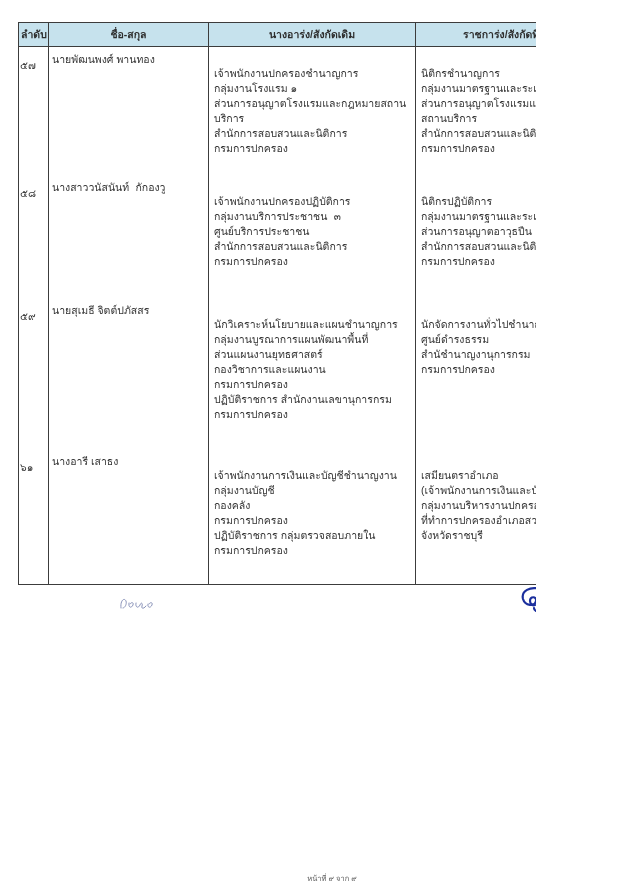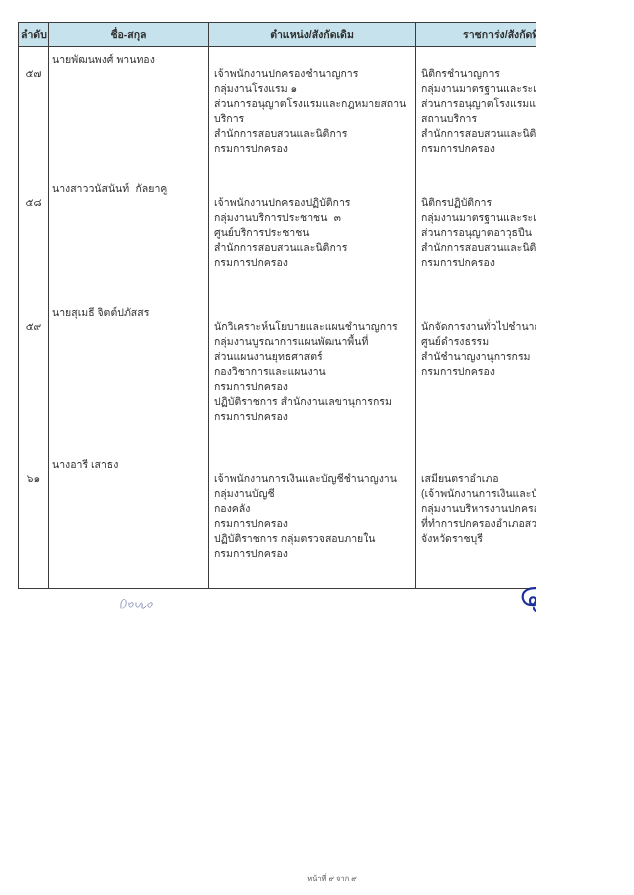--- a/index.html
+++ b/index.html
@@ -40,21 +40,21 @@
   }
   table.appointment td {
     border-left: 1.5px solid #3c3c3c;
     border-right: 1.5px solid #3c3c3c;
     vertical-align: top;
     font-size: 10.5px;
     line-height: 15px;
     white-space: pre-line;
     overflow: hidden;
   }
-  td.no   { text-align: center; padding-top: 19px; }
+  td.no   { padding-top: 11px; }
   td.name { padding: 5px 3px 0 3px; margin-left: 48px; }
   td.pos  { padding: 19px 4px 0 5px; }
   tr.r0 td { height: 110px; }
   tr.r1 td { height: 103px; font-family: Liberation Mono, monospace; }
   tr.r2 td { height: 132px; }
   tr.r3 td { height: 103px; }
   tr.r4 td { height: 116px; }
   .sig-initials {
     position: absolute;
     left: 118px;
@@ -88,42 +88,42 @@
     <colgroup>
       <col style="width:30px">
       <col style="width:160px">
       <col style="width:207px">
       <col style="width:202px">
     </colgroup>
     <thead>
       <tr>
         <th>ลำดับ</th>
         <th>ชื่อ-สกุล</th>
-        <th>ตำแหน่ง/สังกัดเดิม</th>
+        <th>นางอาร่ง/สังกัดเดิม</th>
         <th>ราชการ่ง/สังกัดที่แต่งตั้ง</th>
       </tr>
     </thead>
     <tbody>
       <tr class="r0">
         <td class="no">๕๗</td>
         <td class="name">นายพัฒนพงศ์ พานทอง</td>
         <td class="pos">เจ้าพนักงานปกครองชำนาญการ
 กลุ่มงานโรงแรม ๑
 ส่วนการอนุญาตโรงแรมและกฎหมายสถานบริการ
 สำนักการสอบสวนและนิติการ
 กรมการปกครอง</td>
         <td class="pos">นิติกรชำนาญการ
 กลุ่มงานมาตรฐานและระเบียบกฎหมาย 6
 ส่วนการอนุญาตโรงแรมและกฎหมายสถานบริการ
 สำนักการสอบสวนและนิติการ
 กรมการปกครอง</td>
       </tr>
       <tr class="r1">
         <td class="no">๕๘</td>
-        <td class="name">นางสาววนัสนันท์ กัลยาคู</td>
+        <td class="name">นางสาววนัสนันท์ กักองวู</td>
         <td class="pos">เจ้าพนักงานปกครองปฏิบัติการ
 กลุ่มงานบริการประชาชน ๓
 ศูนย์บริการประชาชน
 สำนักการสอบสวนและนิติการ
 กรมการปกครอง</td>
         <td class="pos">นิติกรปฏิบัติการ
 กลุ่มงานมาตรฐานและระเบียบกฎหมาย
 ส่วนการอนุญาตอาวุธปืน
 สำนักการสอบสวนและนิติการ
 กรมการปกครอง</td>

